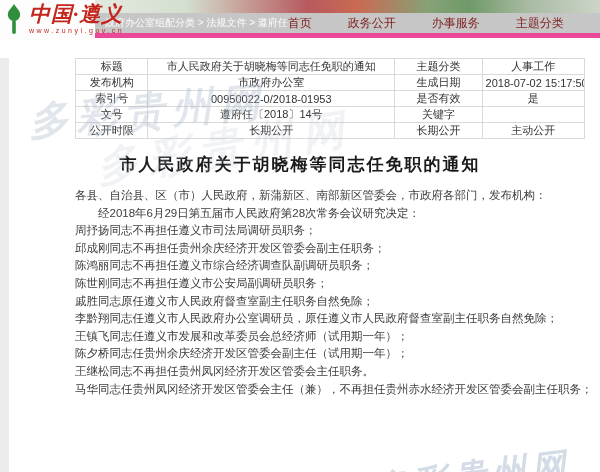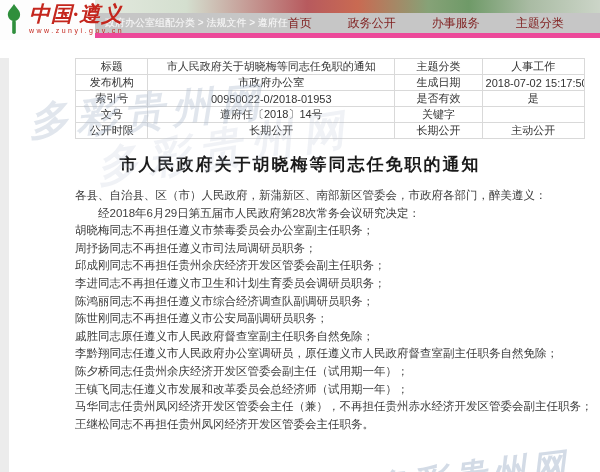--- a/index.html
+++ b/index.html
@@ -149,30 +149,28 @@
           <td class="c2">长期公开</td>
           <td class="c3">长期公开</td>
           <td class="c4">主动公开</td>
         </tr>
       </tbody>
     </table>
 
     <h1 class="doc-title">市人民政府关于胡晓梅等同志任免职的通知</h1>
 
     <div class="doc-body">
-      <p>各县、自治县、区（市）人民政府，新蒲新区、南部新区管委会，市政府各部门，醉美遵义：</p>
+      <p>各县、自治县、区（市）人民政府，新蒲新区、南部新区管委会，市政府各部门，发布机构：</p>
       <p class="intro-line">经2018年6月29日第五届市人民政府第28次常务会议研究决定：</p>
-      <p>胡晓梅同志不再担任遵义市禁毒委员会办公室副主任职务；</p>
       <p>周抒扬同志不再担任遵义市司法局调研员职务；</p>
       <p>邱成刚同志不再担任贵州余庆经济开发区管委会副主任职务；</p>
-      <p>李进同志不再担任遵义市卫生和计划生育委员会调研员职务；</p>
       <p>陈鸿丽同志不再担任遵义市综合经济调查队副调研员职务；</p>
       <p>陈世刚同志不再担任遵义市公安局副调研员职务；</p>
       <p>戚胜同志原任遵义市人民政府督查室副主任职务自然免除；</p>
       <p>李黔翔同志任遵义市人民政府办公室调研员，原任遵义市人民政府督查室副主任职务自然免除；</p>
+      <p>王镇飞同志任遵义市发展和改革委员会总经济师（试用期一年）；</p>
       <p>陈夕桥同志任贵州余庆经济开发区管委会副主任（试用期一年）；</p>
-      <p>王镇飞同志任遵义市发展和改革委员会总经济师（试用期一年）；</p>
+      <p>王继松同志不再担任贵州凤冈经济开发区管委会主任职务。</p>
       <p>马华同志任贵州凤冈经济开发区管委会主任（兼），不再担任贵州赤水经济开发区管委会副主任职务；</p>
-      <p>王继松同志不再担任贵州凤冈经济开发区管委会主任职务。</p>
     </div>
   </main>
 
 </div>
 
 </body></html>

